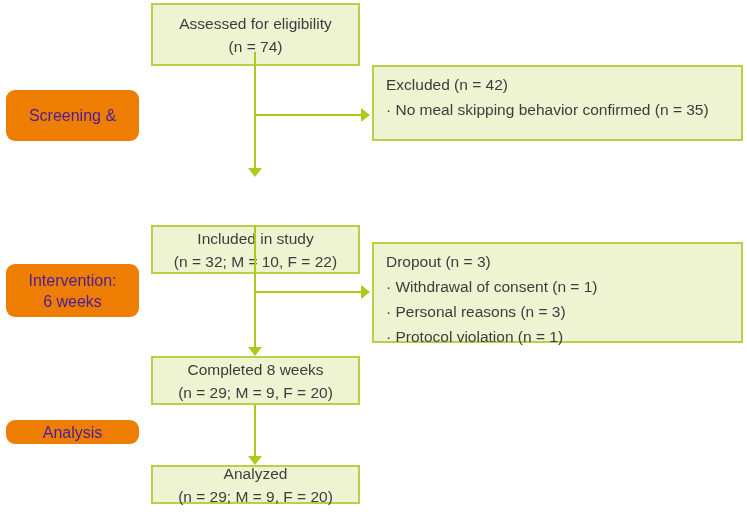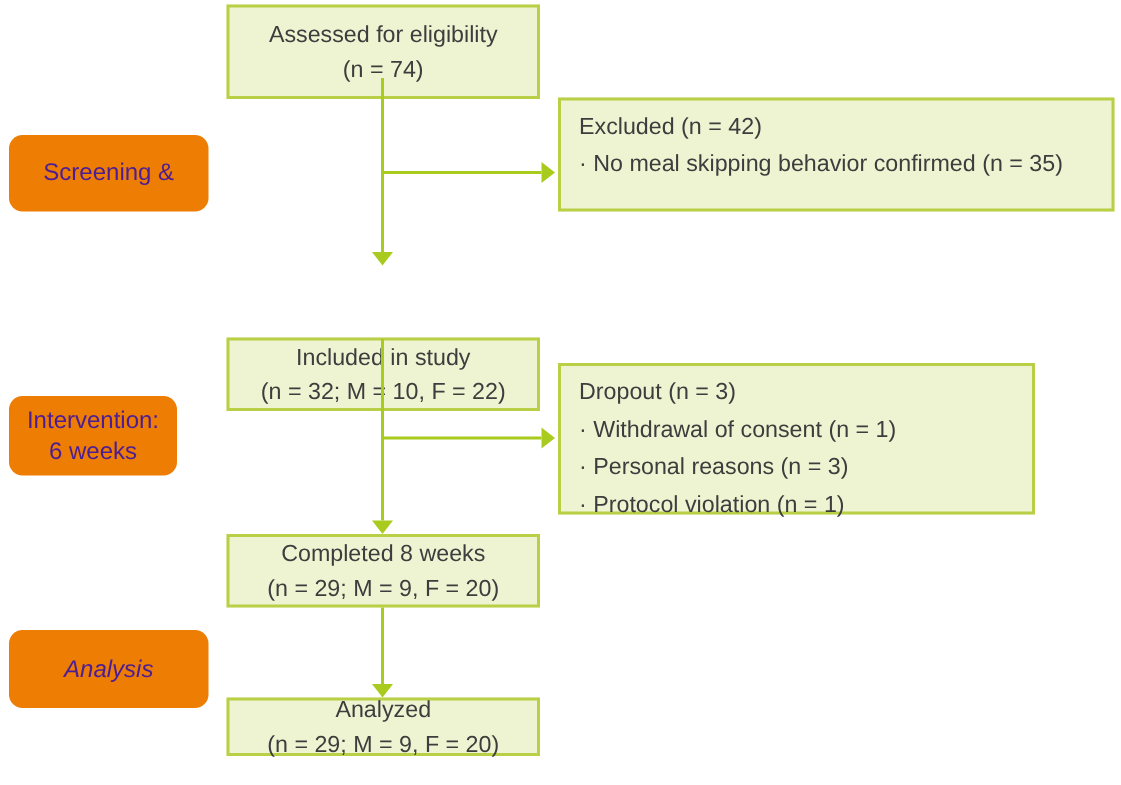--- a/index.html
+++ b/index.html
@@ -73,26 +73,26 @@
 </style>
 </head>
 <body>
 
 <div class="canvas">
 
   <div class="stage" style="left:6px;top:90px;width:133px;height:51px;">
     <div class="line1">Screening &amp;</div>
   </div>
 
-  <div class="stage" style="left:6px;top:264px;width:112px;height:53px;">
+  <div class="stage" style="left:6px;top:264px;width:133px;height:53px;">
     <div class="line1">Intervention:</div>
     <div class="line2">6 weeks</div>
   </div>
 
-  <div class="stage" style="left:6px;top:420px;width:133px;height:52px;font-style:italic;">
+  <div class="stage" style="left:6px;top:420px;width:133px;height:24px;">
     <div class="line1">Analysis</div>
   </div>
 
   <div class="node" style="left:151px;top:3px;width:209px;height:63px;">
     <div class="line1">Assessed for eligibility</div>
     <div class="line2">(n = 74)</div>
   </div>
 
   <div class="node" style="left:151px;top:177px;width:209px;height:49px;margin-top:48px;">
     <div class="line1">Included in study</div>
@@ -107,21 +107,21 @@
   <div class="node" style="left:151px;top:465px;width:209px;height:39px;">
     <div class="line1">Analyzed</div>
     <div class="line2">(n = 29; M = 9, F = 20)</div>
   </div>
 
   <div class="sidebox" style="left:372px;top:65px;width:371px;height:76px;">
     <div class="sb-title">Excluded (n = 42)</div>
     <div class="sb-item">· No meal skipping behavior confirmed (n = 35)</div>
   </div>
 
-  <div class="sidebox" style="left:372px;top:242px;width:318px;height:101px;">
+  <div class="sidebox" style="left:372px;top:242px;width:371px;height:101px;">
     <div class="sb-title">Dropout (n = 3)</div>
     <div class="sb-item">· Withdrawal of consent (n = 1)</div>
     <div class="sb-item">· Personal reasons (n = 3)</div>
     <div class="sb-item">· Protocol violation (n = 1)</div>
   </div>
 
   <div class="vline" style="left:254px;top:52px;height:116px;"></div>
   <div class="arrow-down" style="left:248px;top:168px;"></div>
 
   <div class="hline" style="left:254px;top:114px;width:107px;"></div>

